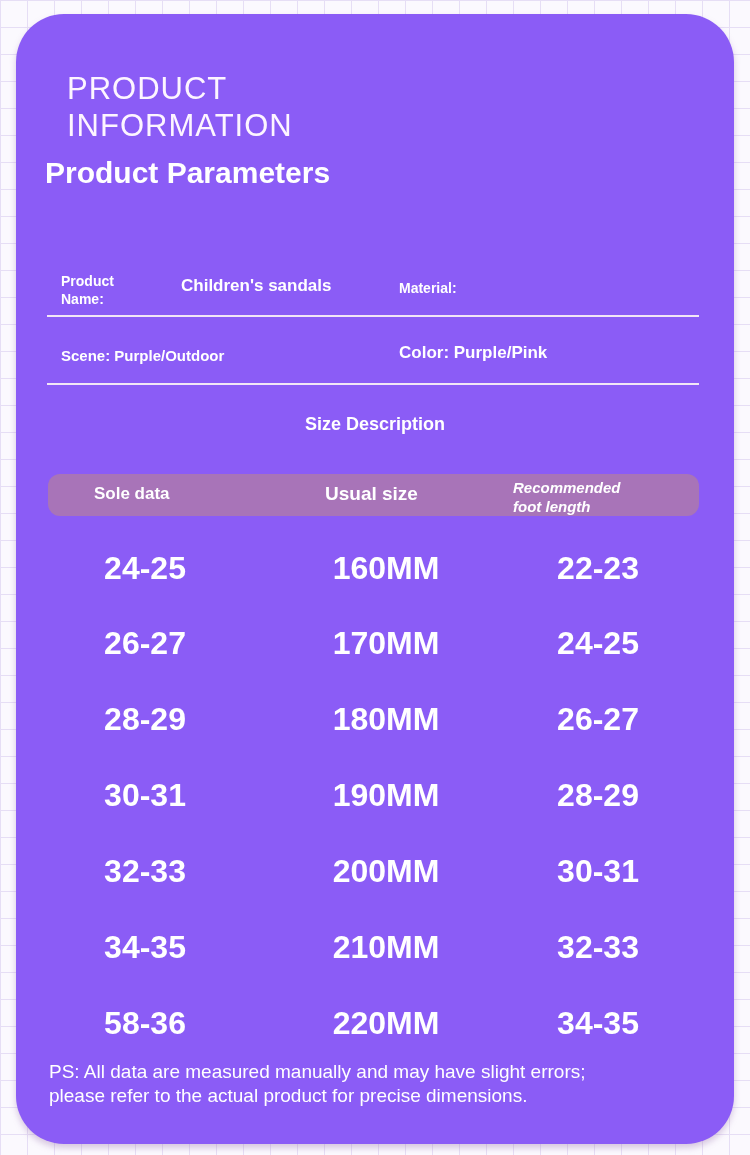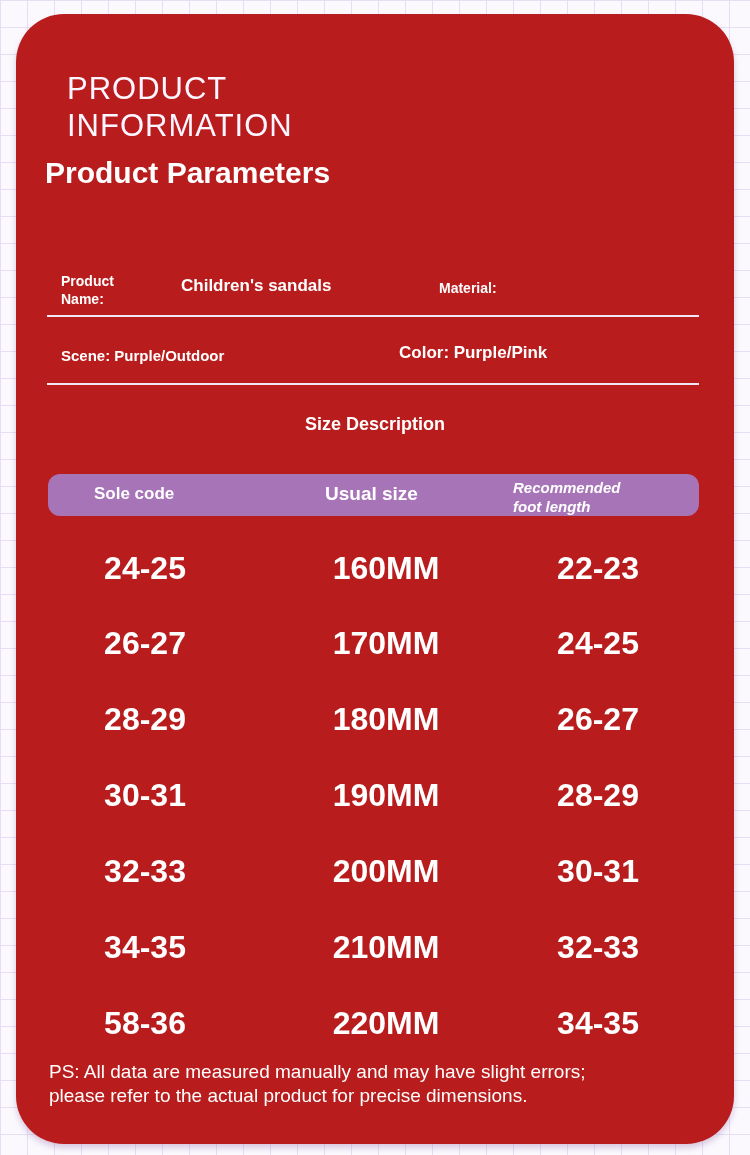--- a/index.html
+++ b/index.html
@@ -8,21 +8,21 @@
     background-color: #fbf9fe;
     background-image:
       linear-gradient(to right, #e6def5 1px, transparent 1px),
       linear-gradient(to bottom, #e6def5 1px, transparent 1px);
     background-size: 27px 27px;
     font-family: "Liberation Sans", "DejaVu Sans", sans-serif;
     color: #ffffff;
   }
   .card {
     position: absolute; left: 16px; top: 14px; width: 718px; height: 1130px;
-    background: #b91c1c; border-radius: 48px;
+    background: #8b5cf6; border-radius: 48px;
     box-shadow: 0 4px 6px rgba(150,110,170,0.35);
   }
   .heading-en {
     position: absolute; left: 51px; top: 56px;
     font-size: 31px; line-height: 37px; letter-spacing: 1px;
     font-weight: normal; color: #fdf5ff;
   }
   .heading-params {
     position: absolute; left: 29px; top: 142px;
     font-size: 30px; font-weight: bold; color: #ffffff;
@@ -60,31 +60,31 @@
     <div>PRODUCT</div>
     <div>INFORMATION</div>
   </div>
   <div class="heading-params">Product Parameters</div>
 
   <div class="label-small" style="left:45px; top:258px;">
     <div>Product</div>
     <div>Name:</div>
   </div>
   <div class="label-mid" style="left:165px; top:262px;">Children's sandals</div>
-  <div class="label-small" style="left:383px; top:265px;margin-left:40px;">Material:</div>
+  <div class="label-small" style="left:383px; top:265px;">Material:</div>
   <div class="divider" style="top:301px;"></div>
 
   <div class="label-small" style="left:45px; top:333px; font-size:15px;">Scene: Purple/Outdoor</div>
   <div class="label-mid" style="left:383px; top:329px;">Color: Purple/Pink</div>
   <div class="divider" style="top:369px;"></div>
 
   <div class="size-title">Size Description</div>
 
   <div class="table-header">
-    <div class="th" style="left:46px; top:10px; font-size:17px;">Sole code</div>
+    <div class="th" style="left:46px; top:10px; font-size:17px;">Sole data</div>
     <div class="th" style="left:277px; top:9px; font-size:19px;">Usual size</div>
     <div class="th" style="left:465px; top:4px; font-size:15px; line-height:19px;font-style:italic;">
       <div>Recommended</div>
       <div>foot length</div>
     </div>
   </div>
 
   <div class="row" style="top:536px;">
     <div class="cell c1">24-25</div>
     <div class="cell c2">160MM</div>

